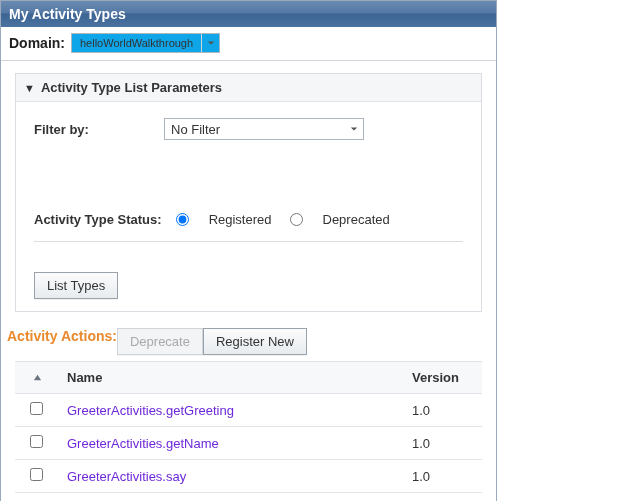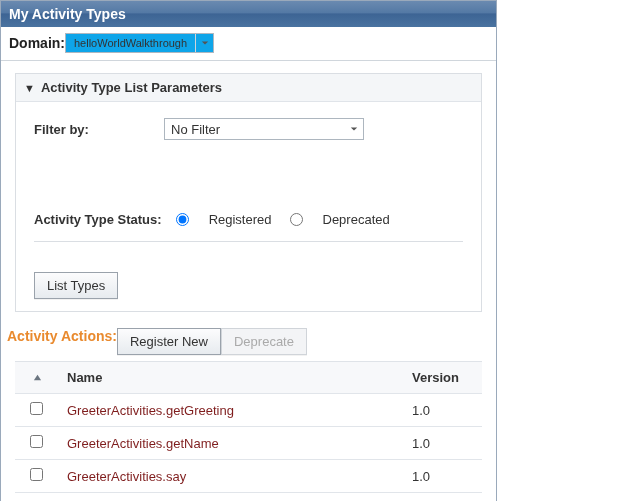--- a/index.html
+++ b/index.html
@@ -1,19 +1,19 @@
 <!DOCTYPE html>
 <html><head>
 <meta charset="utf-8">
 <style>
 * { box-sizing: border-box; margin: 0; padding: 0; }
 body { font-family: Arial, Helvetica, sans-serif; font-size: 13px; color: #333; background: #fff; }
 .window { width: 497px; border: 1px solid #9aa9bb; }
 .titlebar { background: linear-gradient(#6a8ab0, #5479a5 45%, #3d6494 50%, #4a73a0); color: #fff; font-weight: bold; font-size: 14px; padding: 5px 8px; }
-.domain-row { padding: 6px 8px 7px; border-bottom: 1px solid #d0d6dc; display: flex; align-items: center; }
+.domain-row { padding: 6px 8px 7px; border-bottom: 1px solid #d0d6dc; display: flex; align-items: center; gap: 6px; }
 .domain-row label { font-weight: bold; font-size: 14px; color: #222; }
 .select-box { display: inline-flex; align-items: center; border: 1px solid #aeb7c0; background: #0ea5e9; height: 20px; }
 .select-box .val { padding: 0 8px; font-size: 11px; color: #333; min-width: 110px; }
 .select-box .arrow { width: 18px; height: 18px; border-left: 1px solid #cfd4da; display:flex; align-items:center; justify-content:center; }
 .arrow svg { width: 8px; height: 8px; fill: #555; }
 .content { padding: 12px 14px 6px; }
 .panel { border: 1px solid #dadee3; background: #fff; }
 .panel-head { background: #f4f6f8; border-bottom: 1px solid #e0e4e9; padding: 6px 8px; font-weight: bold; font-size: 13px; color: #333; display:flex; align-items:center; gap:6px;}
 .panel-head .tri { font-size: 11px; }
 .panel-body { padding: 16px 18px 12px; }
@@ -29,21 +29,21 @@
 .btn.disabled { color:#aaa; border-color:#d0d4d9; background:#f3f4f6; cursor:default;}
 .actions-row { padding: 10px 6px 6px; display:flex; align-items:flex-start; }
 .actions-label { color:#e98a2e; font-weight:bold; font-size:14px;}
 .table-wrap { padding: 0 14px 14px; }
 table { width:100%; border-collapse:collapse; table-layout:fixed;}
 th, td { border:1px solid #e1e5ea; border-left:none; border-right:none; padding:8px 10px; text-align:left; font-size:13px;}
 th { background:#f7f8fa; font-weight:bold; color:#333; border-top:1px solid #dfe3e8;}
 th.name-col { width: auto;}
 th.cb-col, td.cb-col { width:42px; text-align:center;}
 th.ver-col, td.ver-col { width:80px;}
-td.name-col a { color:#7f1d1d; text-decoration:none;}
+td.name-col a { color:#6d28d9; text-decoration:none;}
 tr.data-row:nth-child(even) td {}
 .checkbox { width:13px; height:13px;}
 .sort-arrow { display:inline-block; margin-left:2px;}
 </style>
 </head>
 <body>
 
 <div class="window">
   <div class="titlebar">My Activity Types</div>
 
@@ -92,22 +92,22 @@
           </div>
         </div>
 
         <button class="btn">List Types</button>
       </div>
     </div>
   </div>
 
   <div class="actions-row">
     <span class="actions-label">Activity Actions:</span>
+    <button class="btn disabled">Deprecate</button>
     <button class="btn">Register New</button>
-    <button class="btn disabled">Deprecate</button>
   </div>
 
   <div class="table-wrap">
     <table>
       <thead>
         <tr>
           <th class="cb-col">
             <span class="sort-arrow">
               <svg viewBox="0 0 10 10" style="width:9px;height:9px;fill:#6b7580;">
                   <path d="M5 2 L9 8 L1 8 Z"></path>

